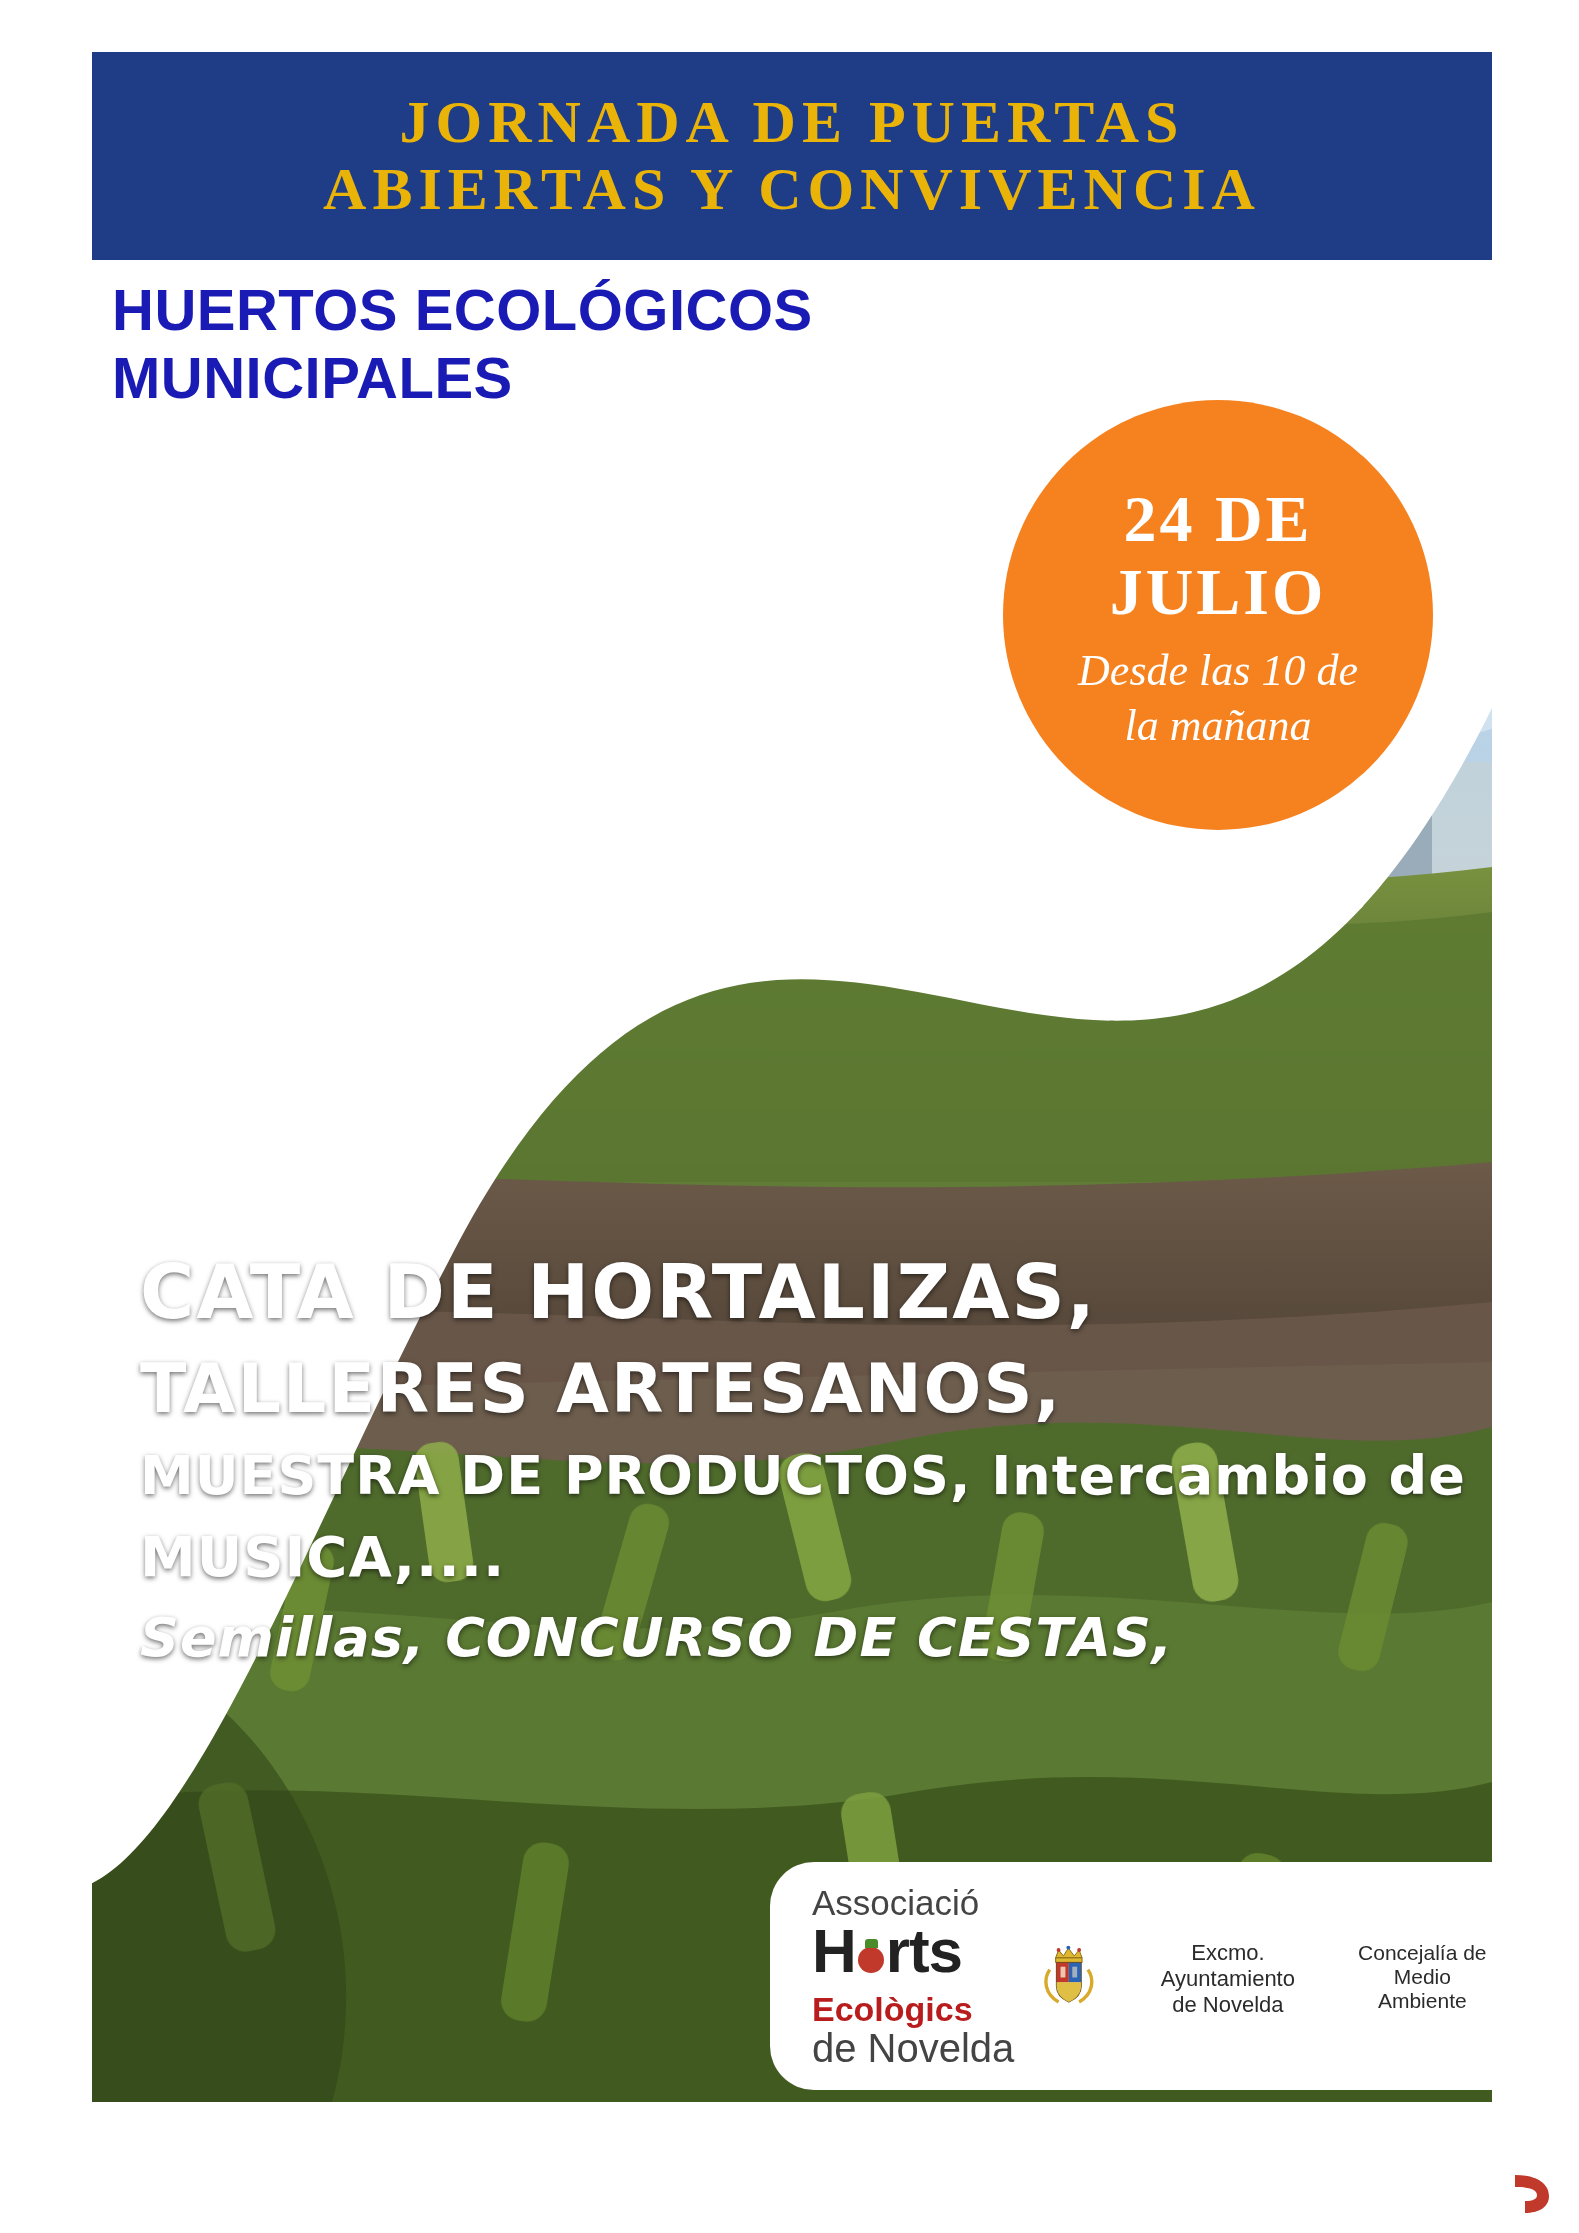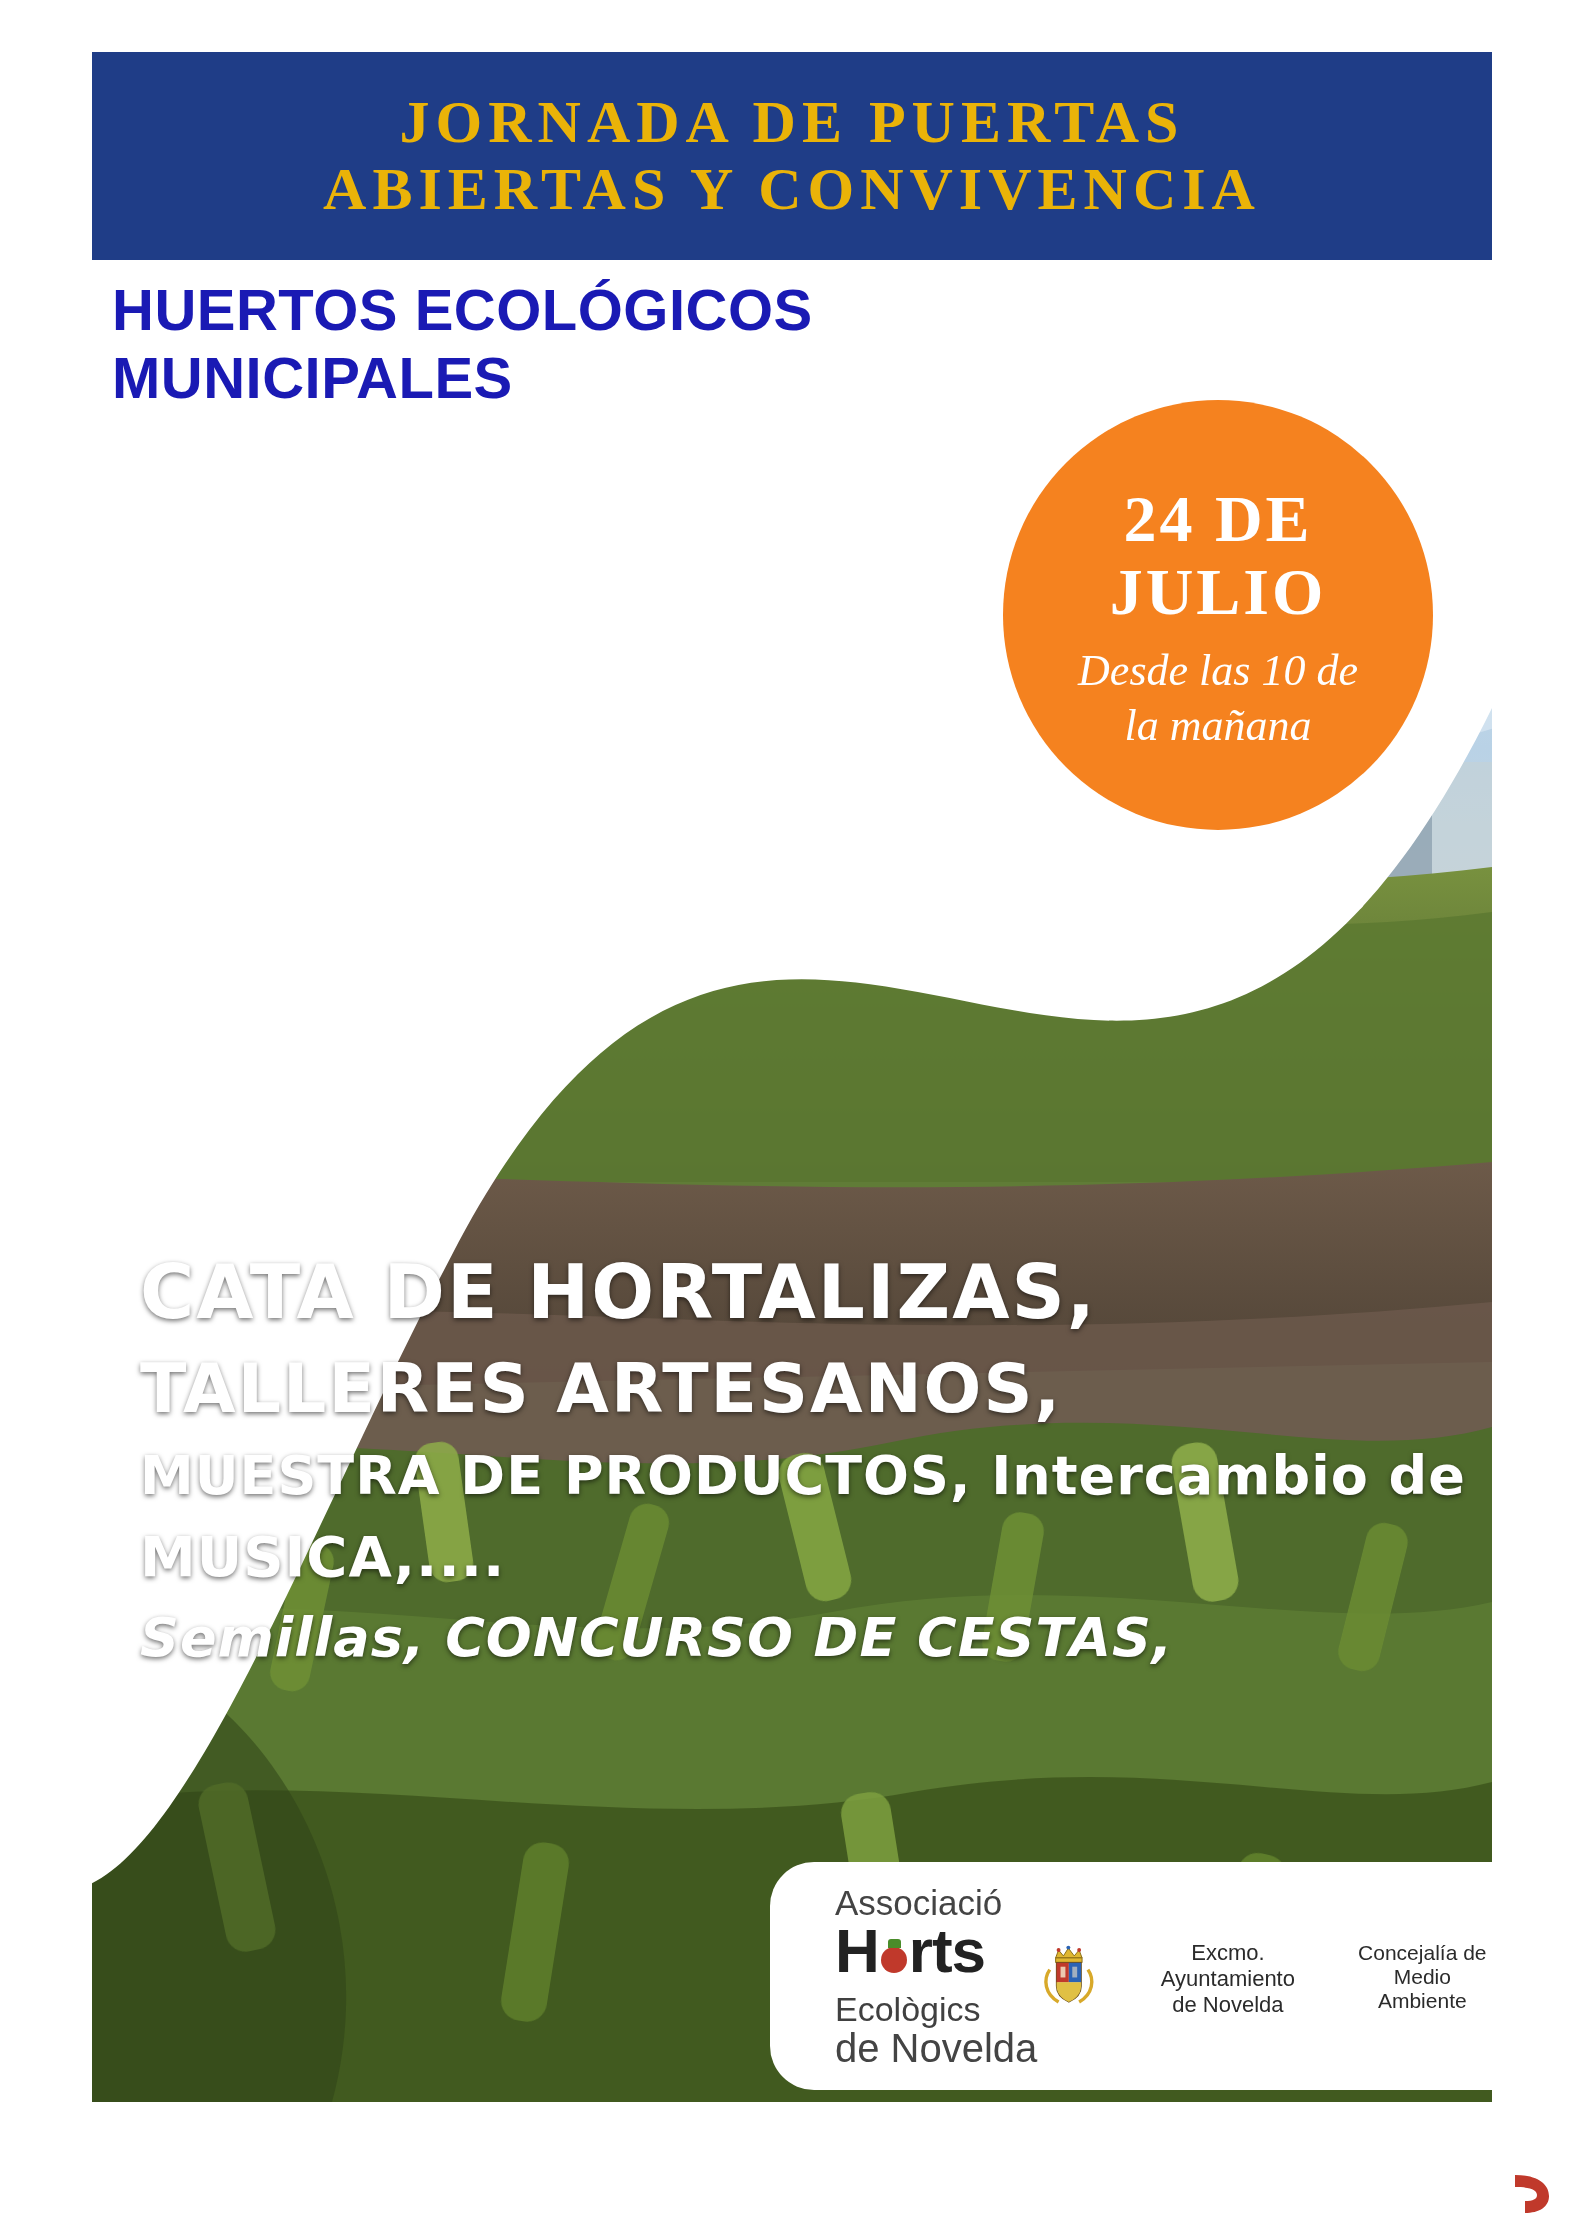--- a/index.html
+++ b/index.html
@@ -143,21 +143,21 @@
     width: 722px;
     height: 228px;
     background: #ffffff;
     border-top-left-radius: 44px;
     border-bottom-left-radius: 44px;
     display: flex;
     align-items: center;
   }
   .logo-assoc {
     width: 340px;
-    padding-left: 65px;
+    padding-left: 42px;
     color: #3c3c3c;
     line-height: 1.0;
   }
   .assoc-1 { font-size: 35px; color: #444; }
   .assoc-2 {
     font-size: 62px;
     font-weight: bold;
     color: #222;
     letter-spacing: -1px;
     position: relative;
@@ -173,21 +173,21 @@
     margin: 0 2px;
   }
   .tomato-dot::after {
     content: "";
     position: absolute;
     left: 7px; top: -8px;
     width: 13px; height: 9px;
     background: #4a8c2a;
     border-radius: 3px 3px 0 0;
   }
-  .assoc-3 { font-size: 34px; color: #404040; margin-top: 10px; }
+  .assoc-3 { font-size: 34px; color: #b91c1c; margin-top: 10px; font-weight: bold; }
   .assoc-4 { font-size: 40px; color: #444; margin-top: 2px; }
 
   .logo-city {
     flex: 1;
     display: flex;
     flex-direction: row;
     align-items: center;
     justify-content: center;
     color: #2b2b2b;
     text-align: center;

